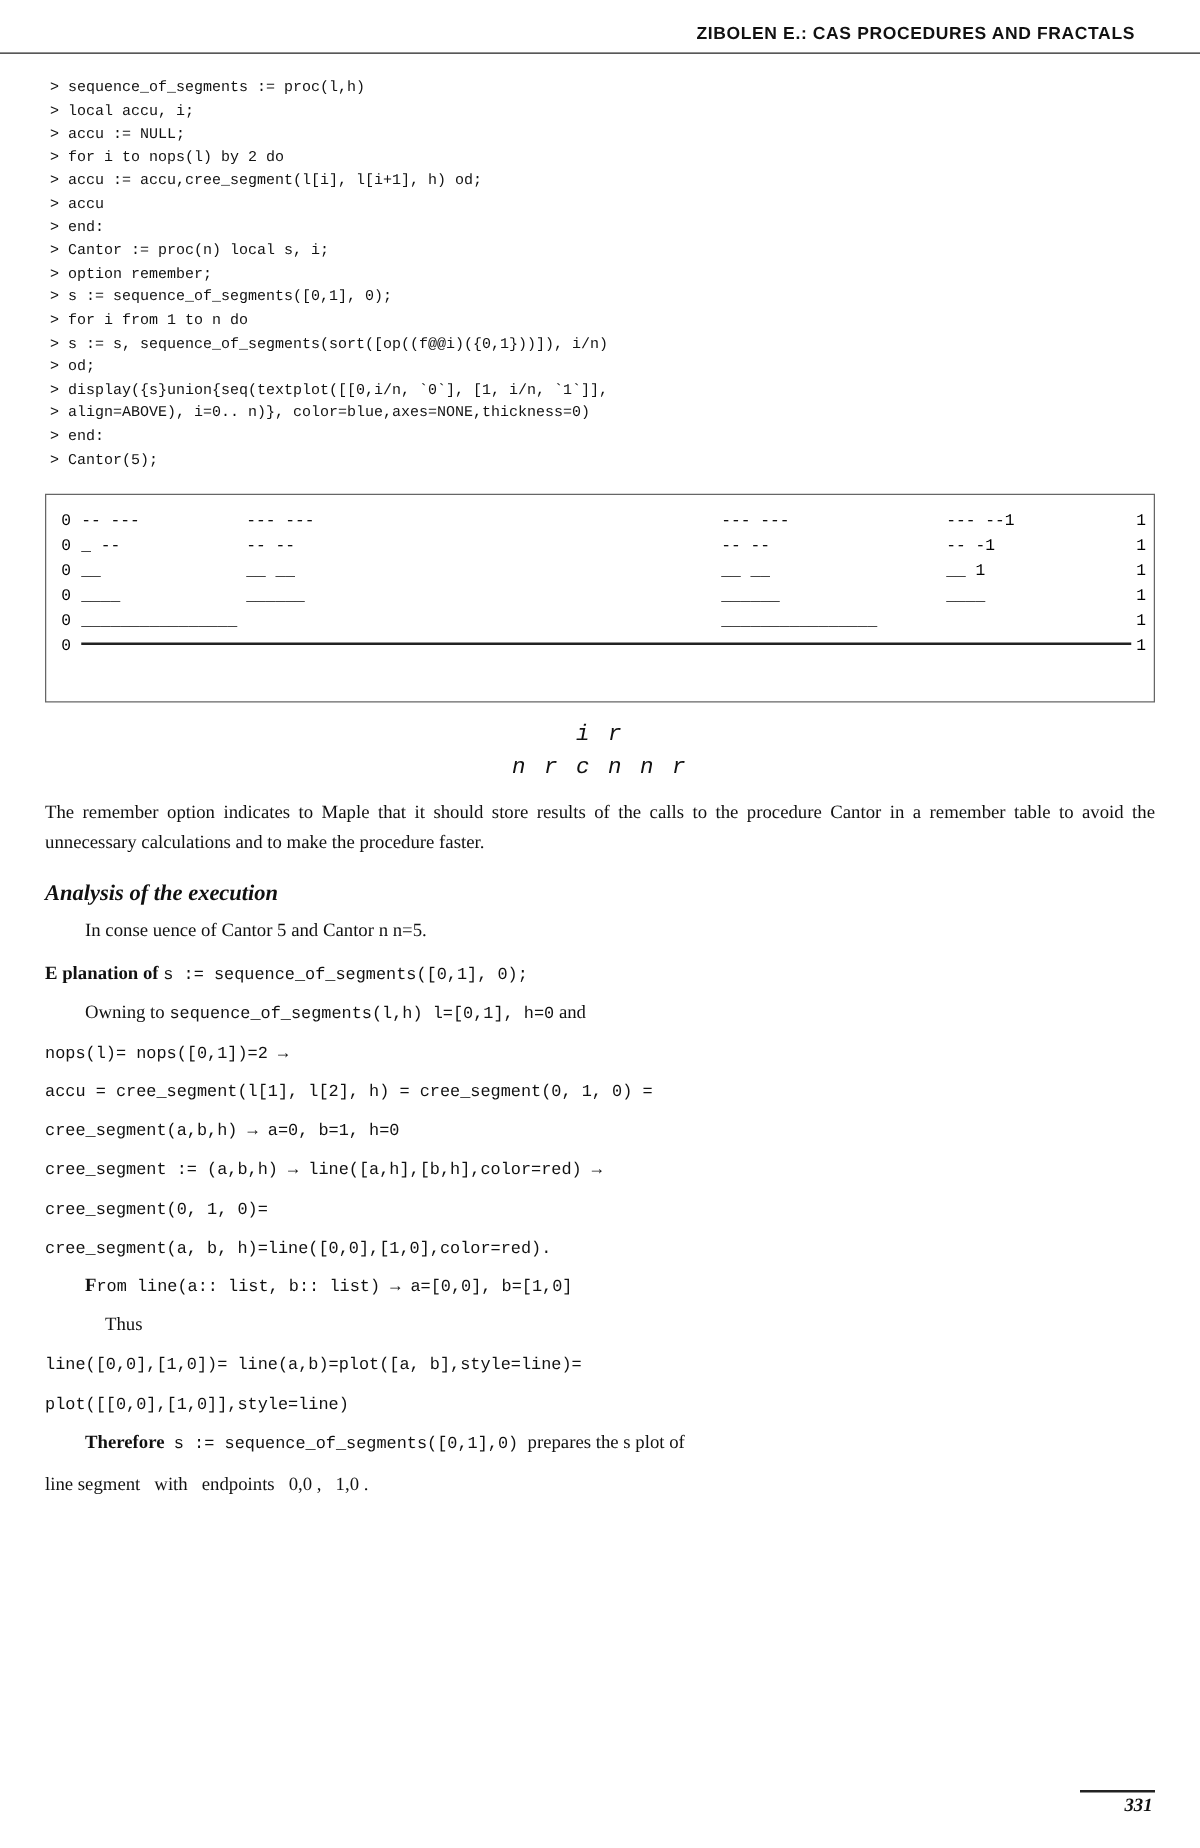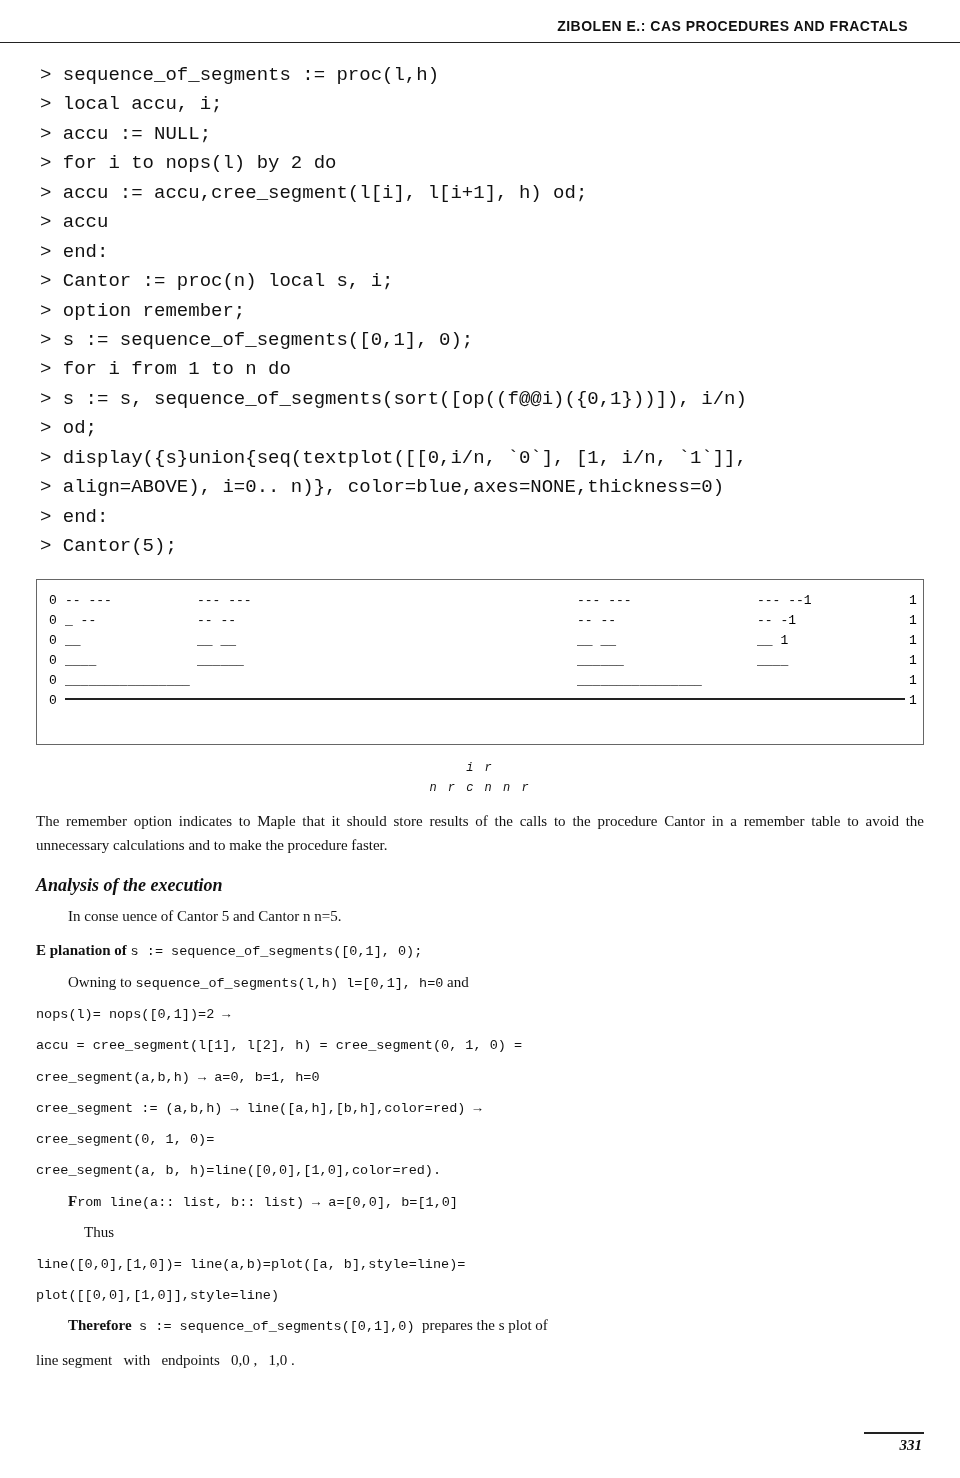--- a/index.html
+++ b/index.html
@@ -25,33 +25,33 @@
     }
 
     
     .content {
       padding: 18px 36px 30px 36px;
     }
 
     
     .code-block {
       font-family: 'Courier New', Courier, monospace;
-      font-size: 19px;
+      font-size: 12px;
       line-height: 1.55;
       background: #fff;
       margin-bottom: 18px;
       white-space: pre;
       padding: 0 0 0 4px;
     }
 
     
     .fig-label {
       font-style: italic;
       text-align: center;
-      font-size: 12px;
+      font-size: 18px;
       margin: 6px 0 2px 0;
       font-family: 'Courier New', Courier, monospace;
       letter-spacing: 2px;
     }
 
     
     .body-text {
       font-size: 15px;
       line-height: 1.6;
       text-align: justify;

